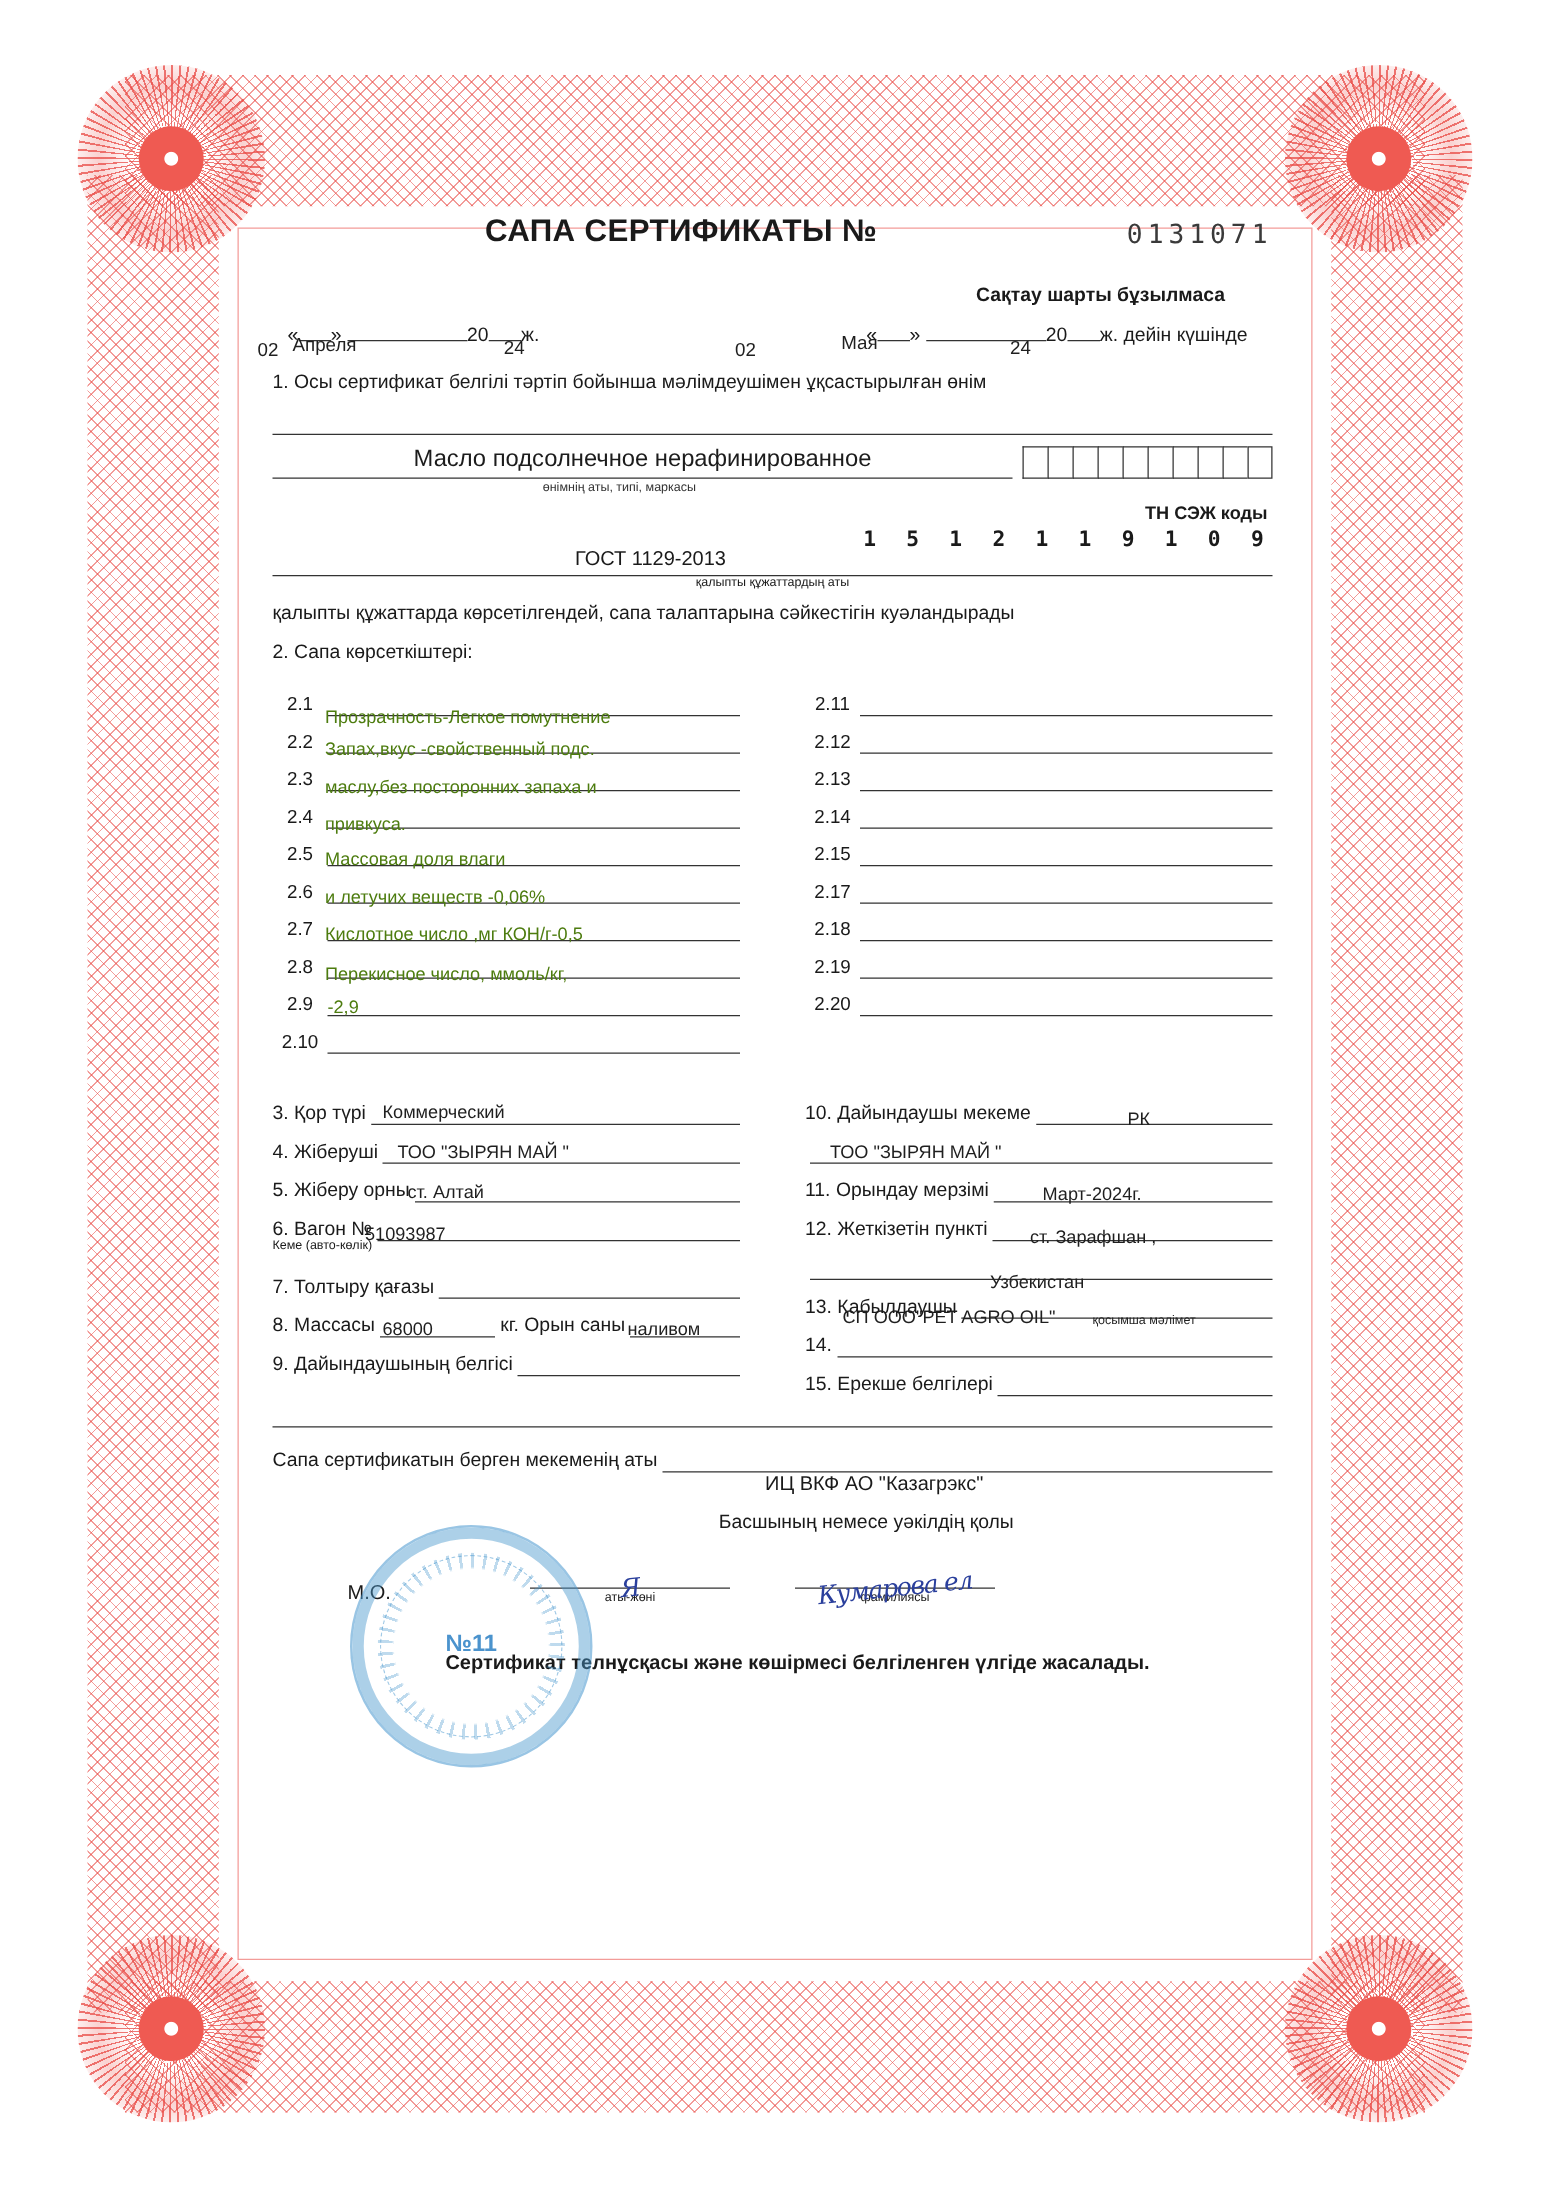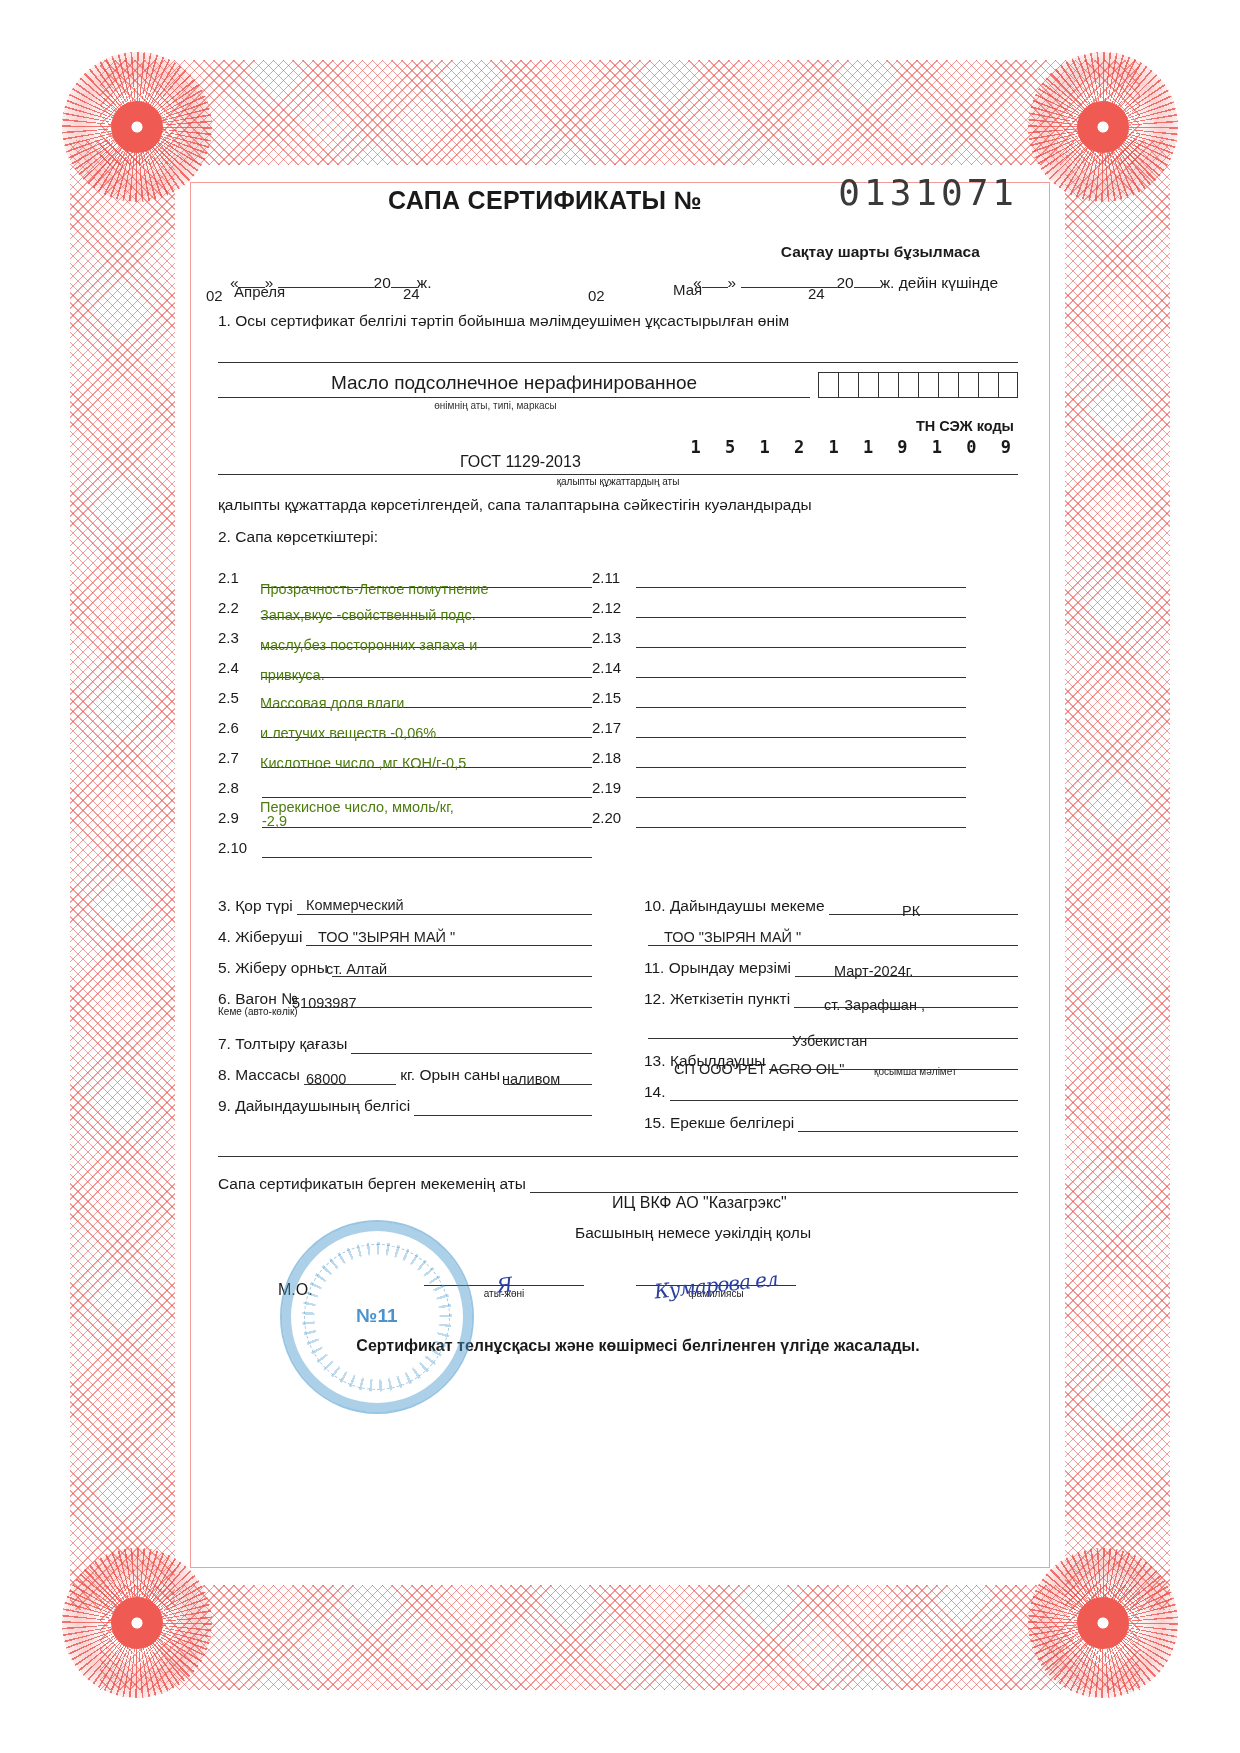--- a/index.html
+++ b/index.html
@@ -78,21 +78,21 @@
     margin-bottom: 26px;
   }
   .doc-title {
     font-size: 25px;
     font-weight: bold;
     letter-spacing: 0.3px;
     margin-left: 170px;
   }
   .doc-number {
     font-family: "DejaVu Sans Mono", monospace;
-    font-size: 36px;
+    font-size: 21px;
     letter-spacing: 4px;
     color: #3a3a3a;
     padding-bottom: 1px;
   }
 
   .subtitle {
     text-align: right;
     font-weight: bold;
     font-size: 15.5px;
     margin-bottom: 12px;
@@ -198,22 +198,24 @@
   }
   .conform {
     margin-top: 20px;
     font-size: 15.5px;
   }
 
   .sec2-title { margin-top: 12px; font-size: 15.5px; }
 
   .qual-grid {
     display: flex;
+    gap: 52px;
     margin-top: 12px;
     position: relative;
+    text-align: center;
   }
   .qual-col { width: 374px; }
   .qual-item {
     display: flex;
     align-items: flex-end;
     height: 30px;
   }
   .qual-num { width: 44px; font-size: 15px; flex: none; }
   .qual-line { flex: 1; border-bottom: 1px solid #333; height: 19px; }
 
@@ -510,21 +512,21 @@
     </div>
 
     <div class="qual-overlay">
       <div style="left:42px;  top:22px;">Прозрачность-Легкое помутнение</div>
       <div style="left:42px;  top:48px;">Запах,вкус -свойственный подс.</div>
       <div style="left:42px;  top:78px;">маслу,без посторонних запаха и</div>
       <div style="left:42px;  top:108px;">привкуса.</div>
       <div style="left:42px;  top:136px;">Массовая доля влаги</div>
       <div style="left:42px;  top:166px;">и летучих веществ -0,06%</div>
       <div style="left:42px;  top:196px;">Кислотное число ,мг КОН/г-0,5</div>
-      <div style="left:42px;  top:240px;">Перекисное число, ммоль/кг,</div>
+      <div style="left:42px;  top:228px;">Перекисное число, ммоль/кг,</div>
       <div style="left:44px;  top:254px;">-2,9</div>
     </div>
   </div>
 
   <div class="fields">
     <div class="fields-col">
       <div class="frow">
         <span class="flabel">3.</span>&nbsp;<span class="flabel">Қор түрі</span><span class="fline"></span>
       </div>
       <div class="frow">

